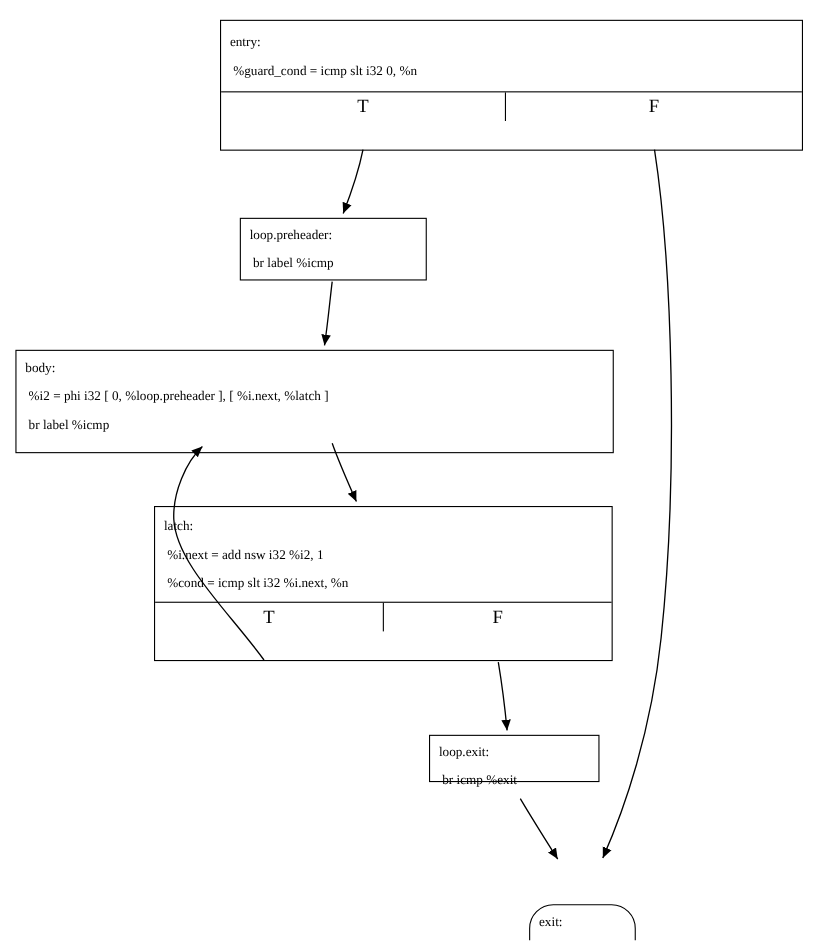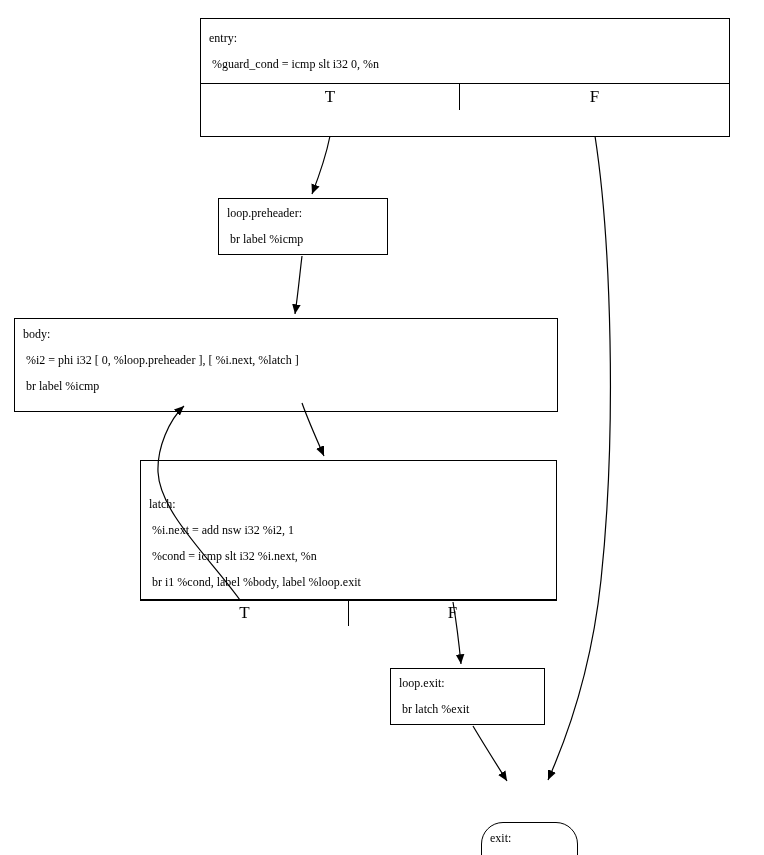--- a/index.html
+++ b/index.html
@@ -96,36 +96,35 @@
 
   <div class="node" style="left:14px; top:318px; width:544px; height:94px;">
     <div class="node-lines">
       <div class="node-line">body:</div>
       <div class="node-line"> %i2 = phi i32 [ 0, %loop.preheader ], [ %i.next, %latch ]</div>
       <div class="node-line"> br label %icmp</div>
     </div>
   </div>
 
   <div class="node" style="left:140px; top:460px; width:417px; height:141px;">
-    <div class="node-lines" style="padding-top:4px; padding-bottom:4px;margin-top:26px;">
+    <div class="node-lines" style="padding-top:4px; padding-bottom:4px;">
       <div class="node-line">latch:</div>
       <div class="node-line"> %i.next = add nsw i32 %i2, 1</div>
       <div class="node-line"> %cond = icmp slt i32 %i.next, %n</div>
-      <div class="node-line"> br i1 %cond, label %body, label %loop.exit</div>
     </div>
     <div class="ports">
       <div class="port first" style="width:208px;">T</div>
       <div class="port" style="flex:1;">F</div>
     </div>
   </div>
 
-  <div class="node" style="left:390px; top:668px; width:155px; height:57px;">
+  <div class="node" style="left:390px; top:668px; width:155px; height:43px;">
     <div class="node-lines" style="padding-top:1px; padding-bottom:1px;">
       <div class="node-line">loop.exit:</div>
-      <div class="node-line"> br latch %exit</div>
+      <div class="node-line"> br icmp %exit</div>
     </div>
   </div>
 
   <div class="node" style="left:481px; top:822px; width:97px; height:58px;border-radius:22px;">
     <div class="node-lines">
       <div class="node-line">exit:</div>
       <div class="node-line"> ret exit</div>
     </div>
   </div>
 

